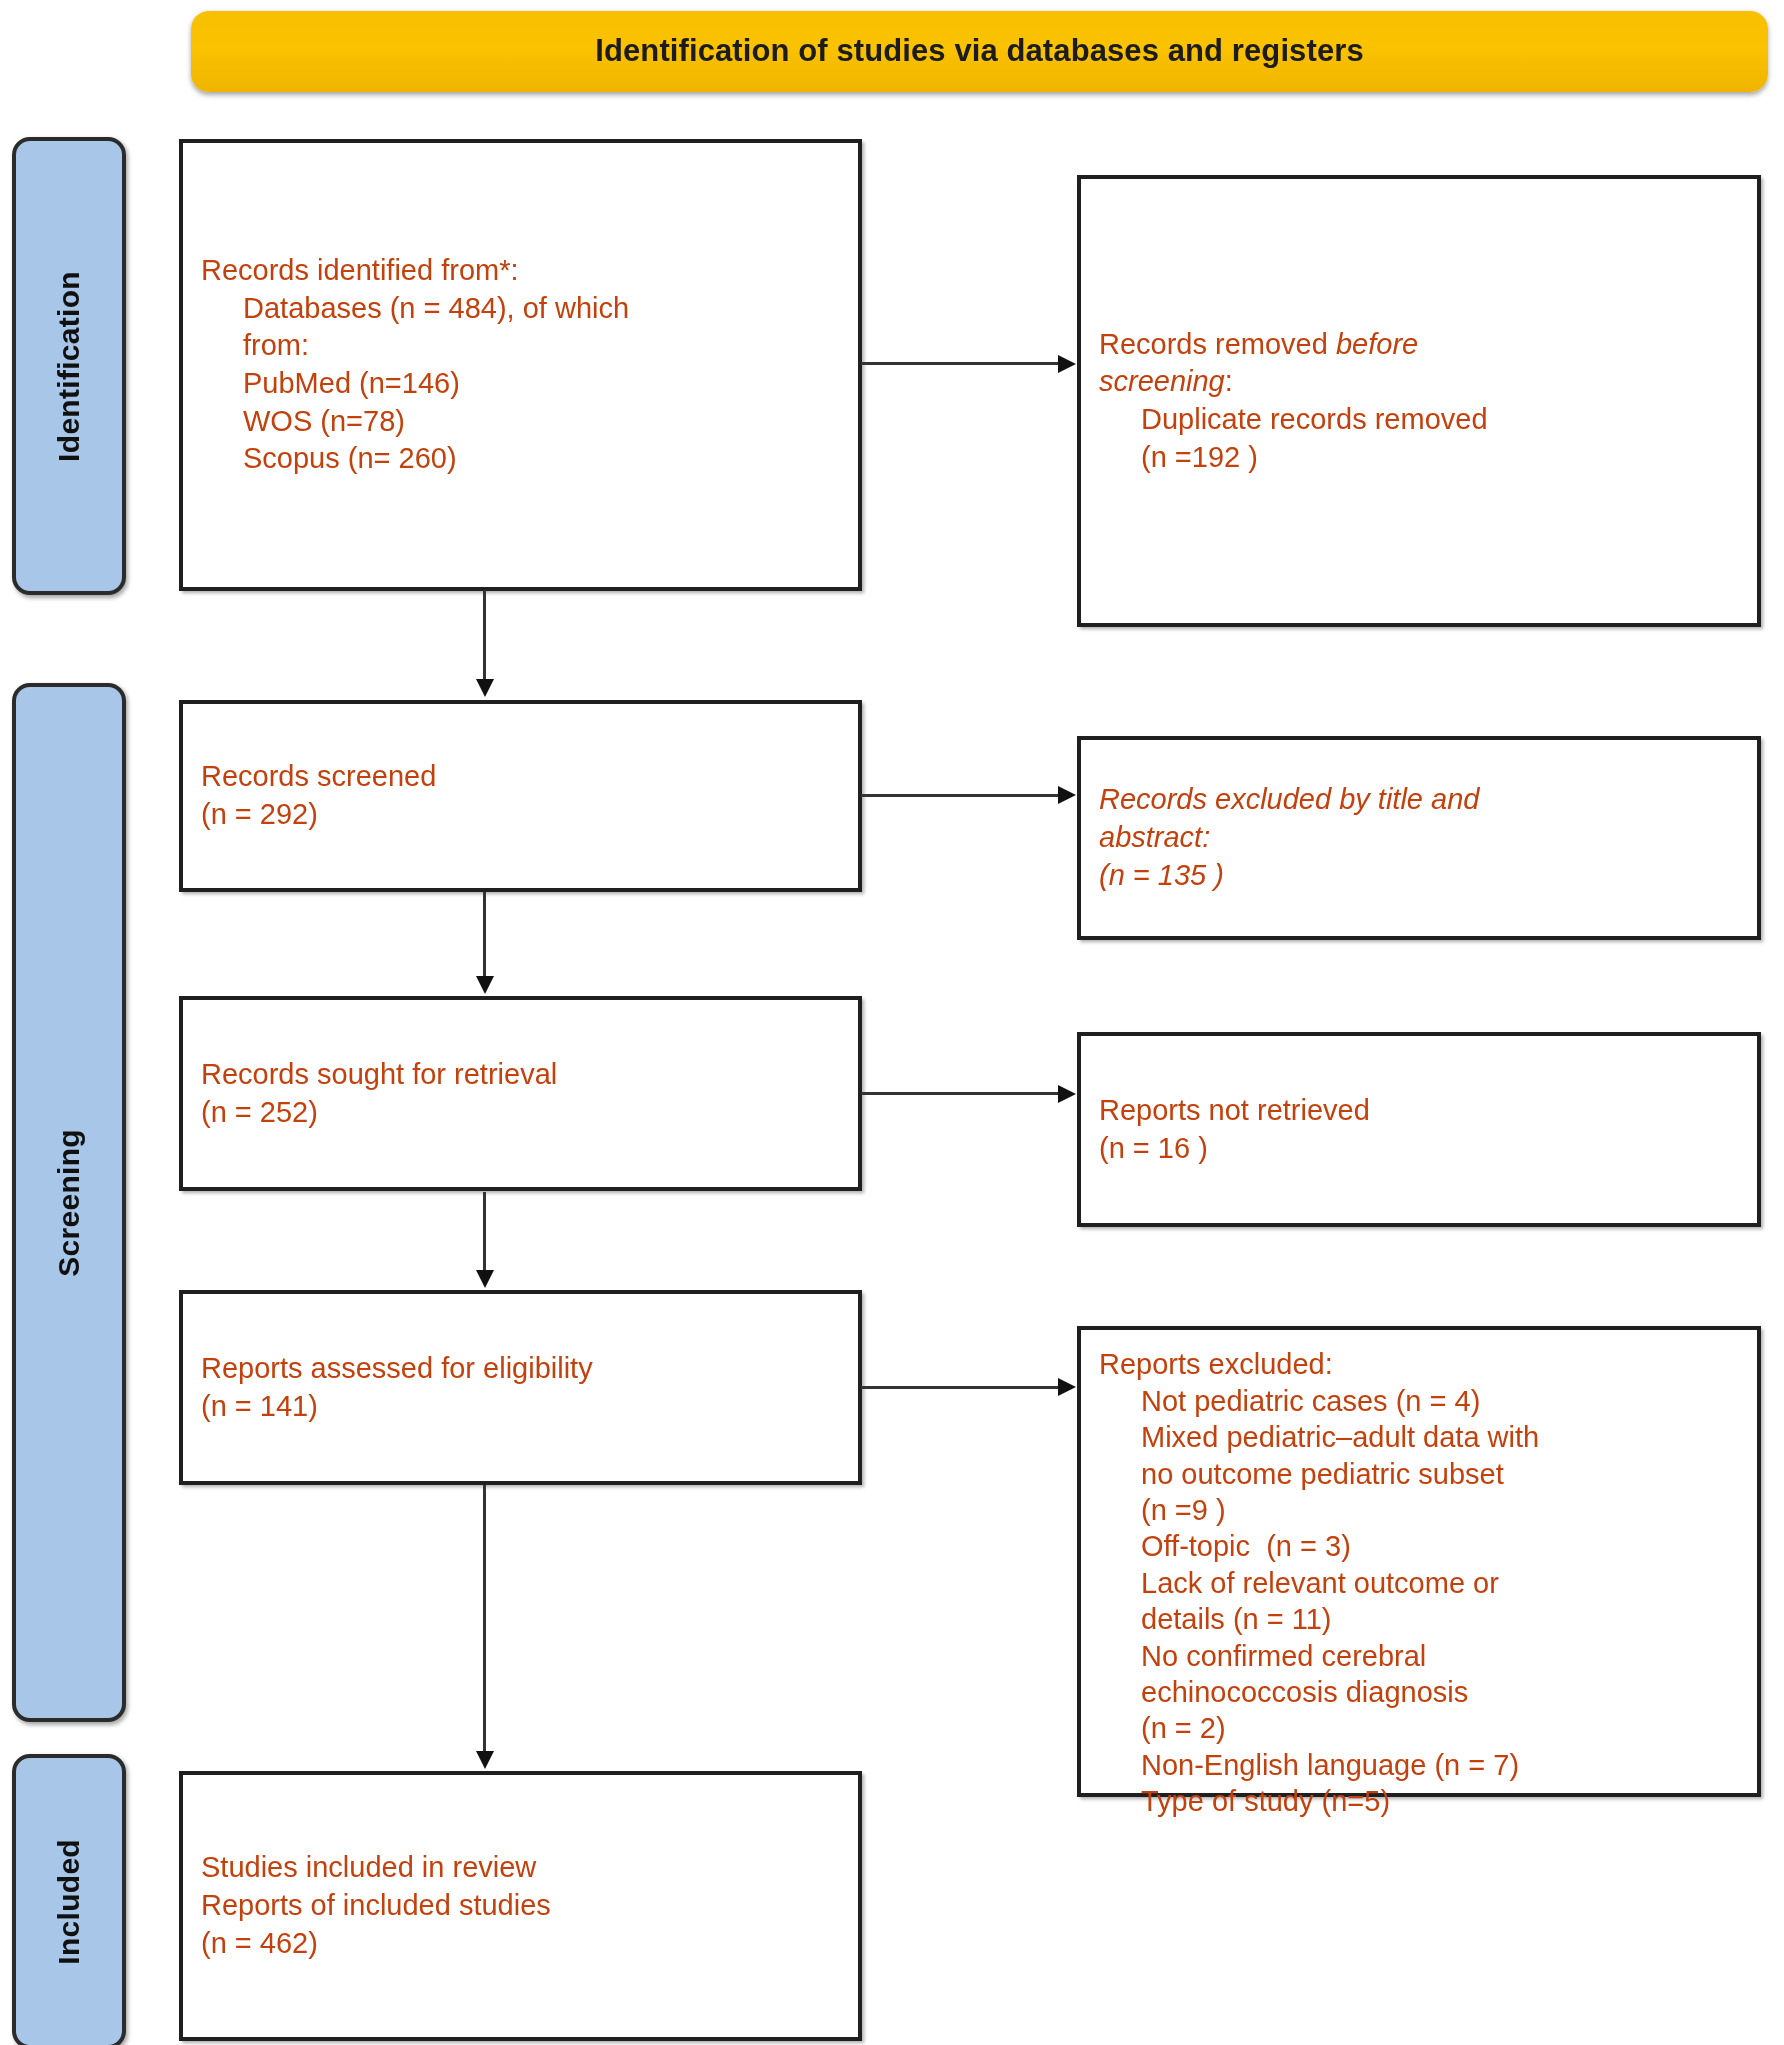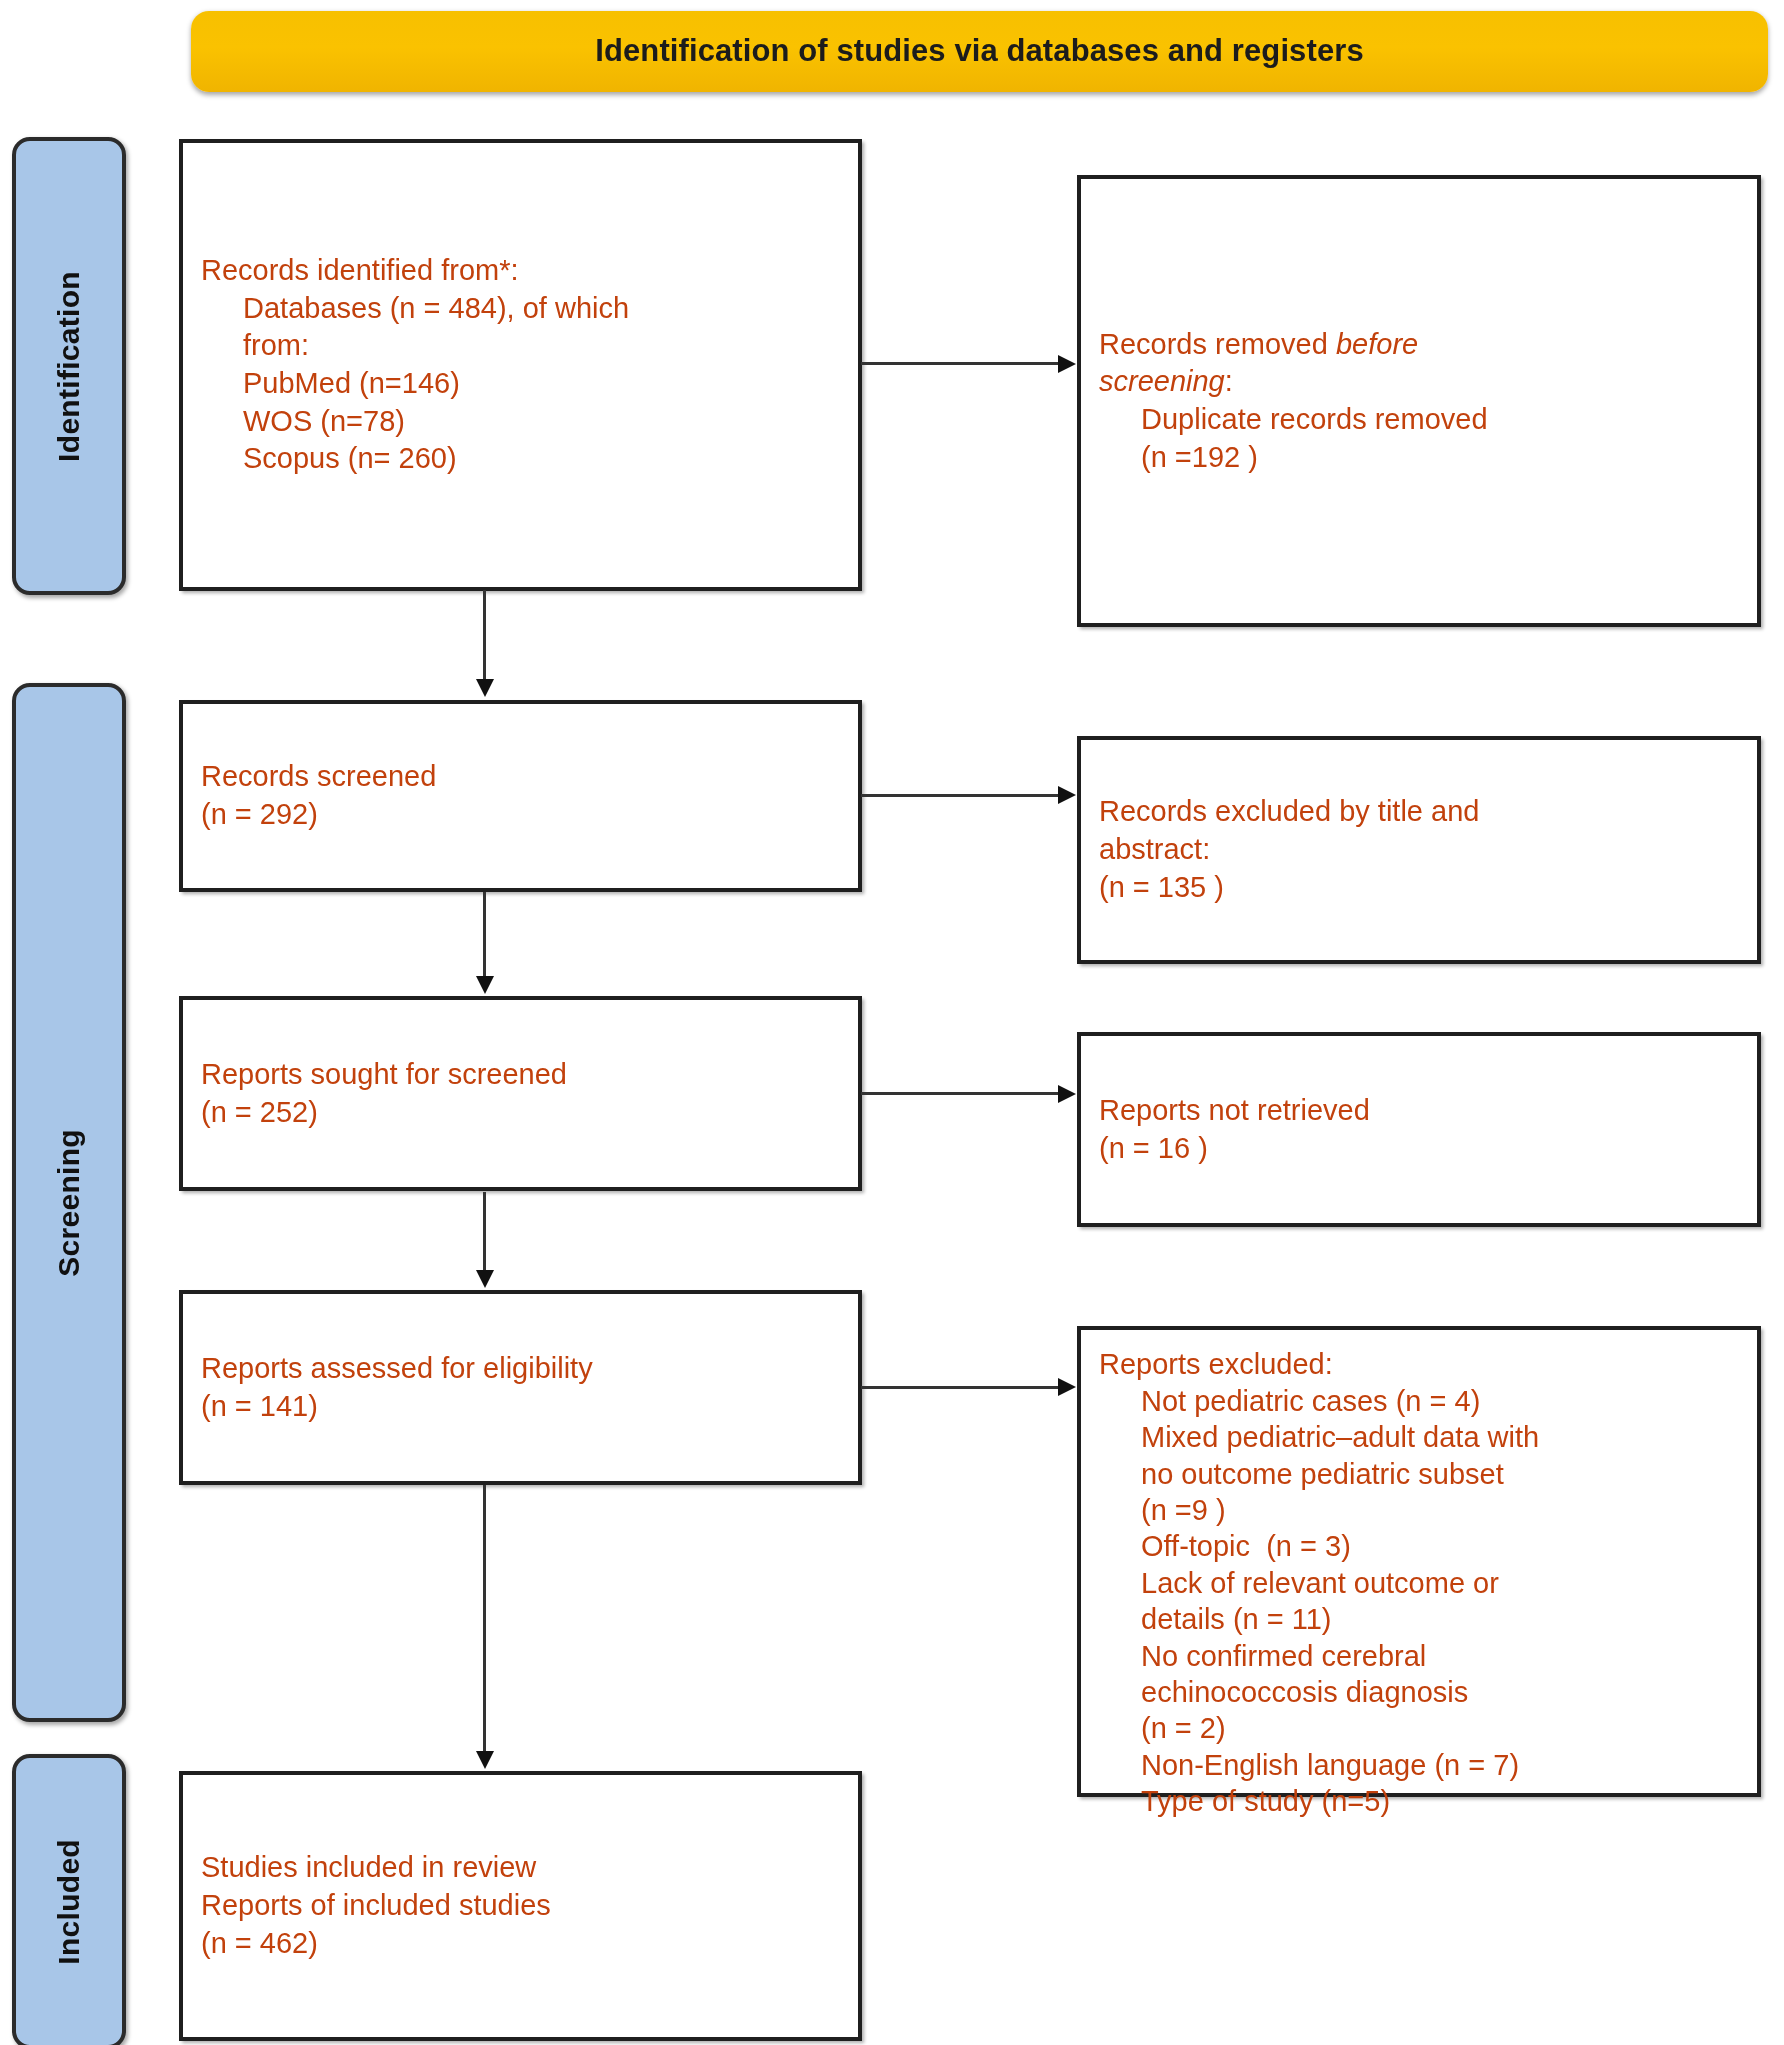--- a/index.html
+++ b/index.html
@@ -50,21 +50,21 @@
   .fbox .body .ln{white-space:pre-wrap;}
   .fbox .body .ind{padding-left:42px;}
   .fbox .body em{font-style:italic;}
 
   .col-l{left:179px;width:683px;}
   .col-r{left:1077px;width:684px;margin-top:36px;}
 
   #box-identified{top:139px;height:452px;}
   #box-removed{top:139px;height:452px;}
   #box-screened{top:700px;height:192px;}
-  #box-excluded-ta{top:700px;height:228px;}
+  #box-excluded-ta{top:700px;height:204px;font-style:italic;}
   #box-sought{top:996px;height:195px;}
   #box-not-retrieved{top:996px;height:195px;}
   #box-assessed{top:1290px;height:195px;}
   #box-reports-excluded{top:1290px;height:471px;align-items:flex-start;}
   #box-reports-excluded .body{padding-top:16.4px;font-size:29px;line-height:1.255;}
   #box-included{top:1771px;height:270px;}
 
   
   .conn{position:absolute;background:#333;}
   .conn-v{width:3.4px;}
@@ -126,21 +126,21 @@
 <div class="fbox col-r" id="box-excluded-ta">
   <div class="body">
     <div class="ln">Records excluded by title and</div>
     <div class="ln">abstract:</div>
     <div class="ln">(n = 135 )</div>
   </div>
 </div>
 
 <div class="fbox col-l" id="box-sought">
   <div class="body">
-    <div class="ln">Reports sought for screened</div>
+    <div class="ln">Records sought for retrieval</div>
     <div class="ln">(n = 252)</div>
   </div>
 </div>
 
 <div class="fbox col-r" id="box-not-retrieved">
   <div class="body">
     <div class="ln">Reports not retrieved</div>
     <div class="ln">(n = 16 )</div>
   </div>
 </div>

